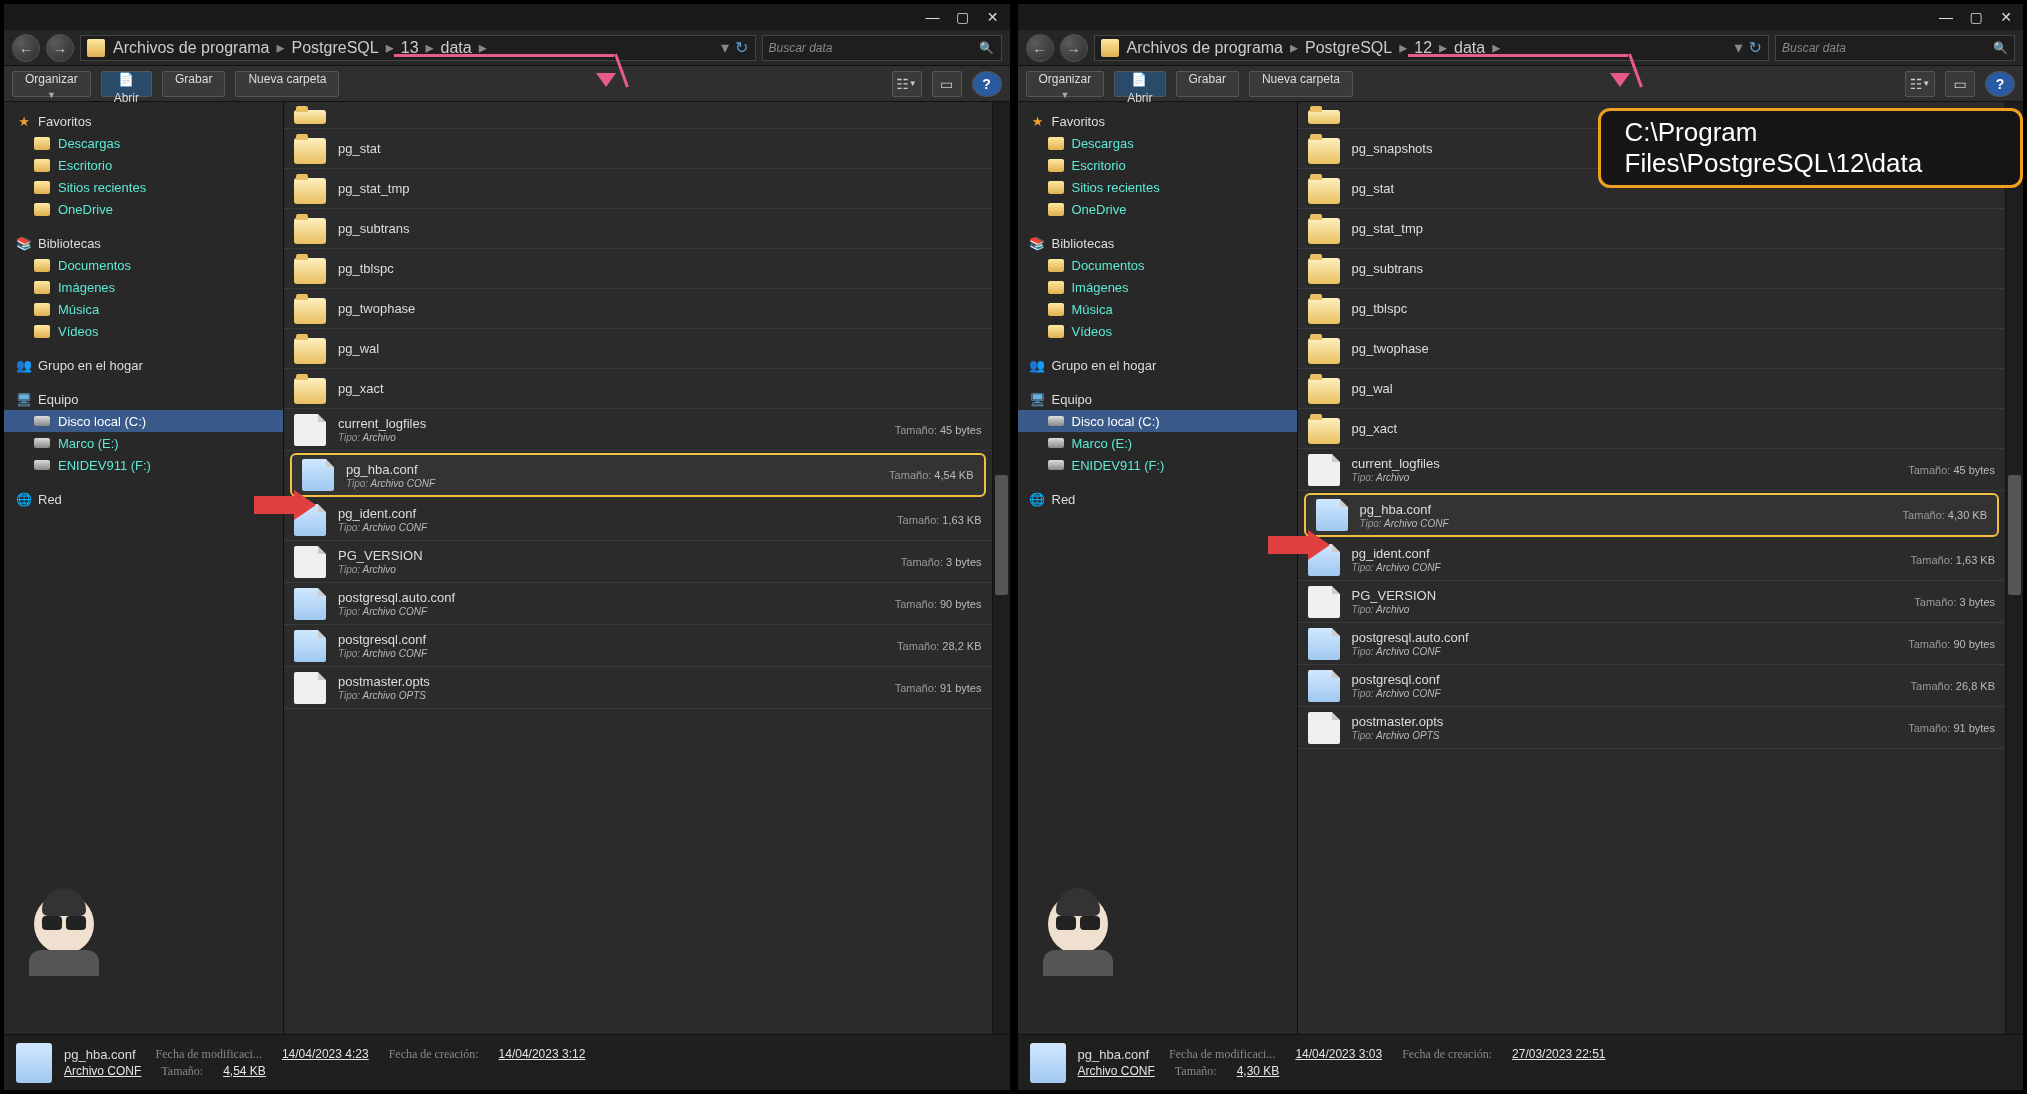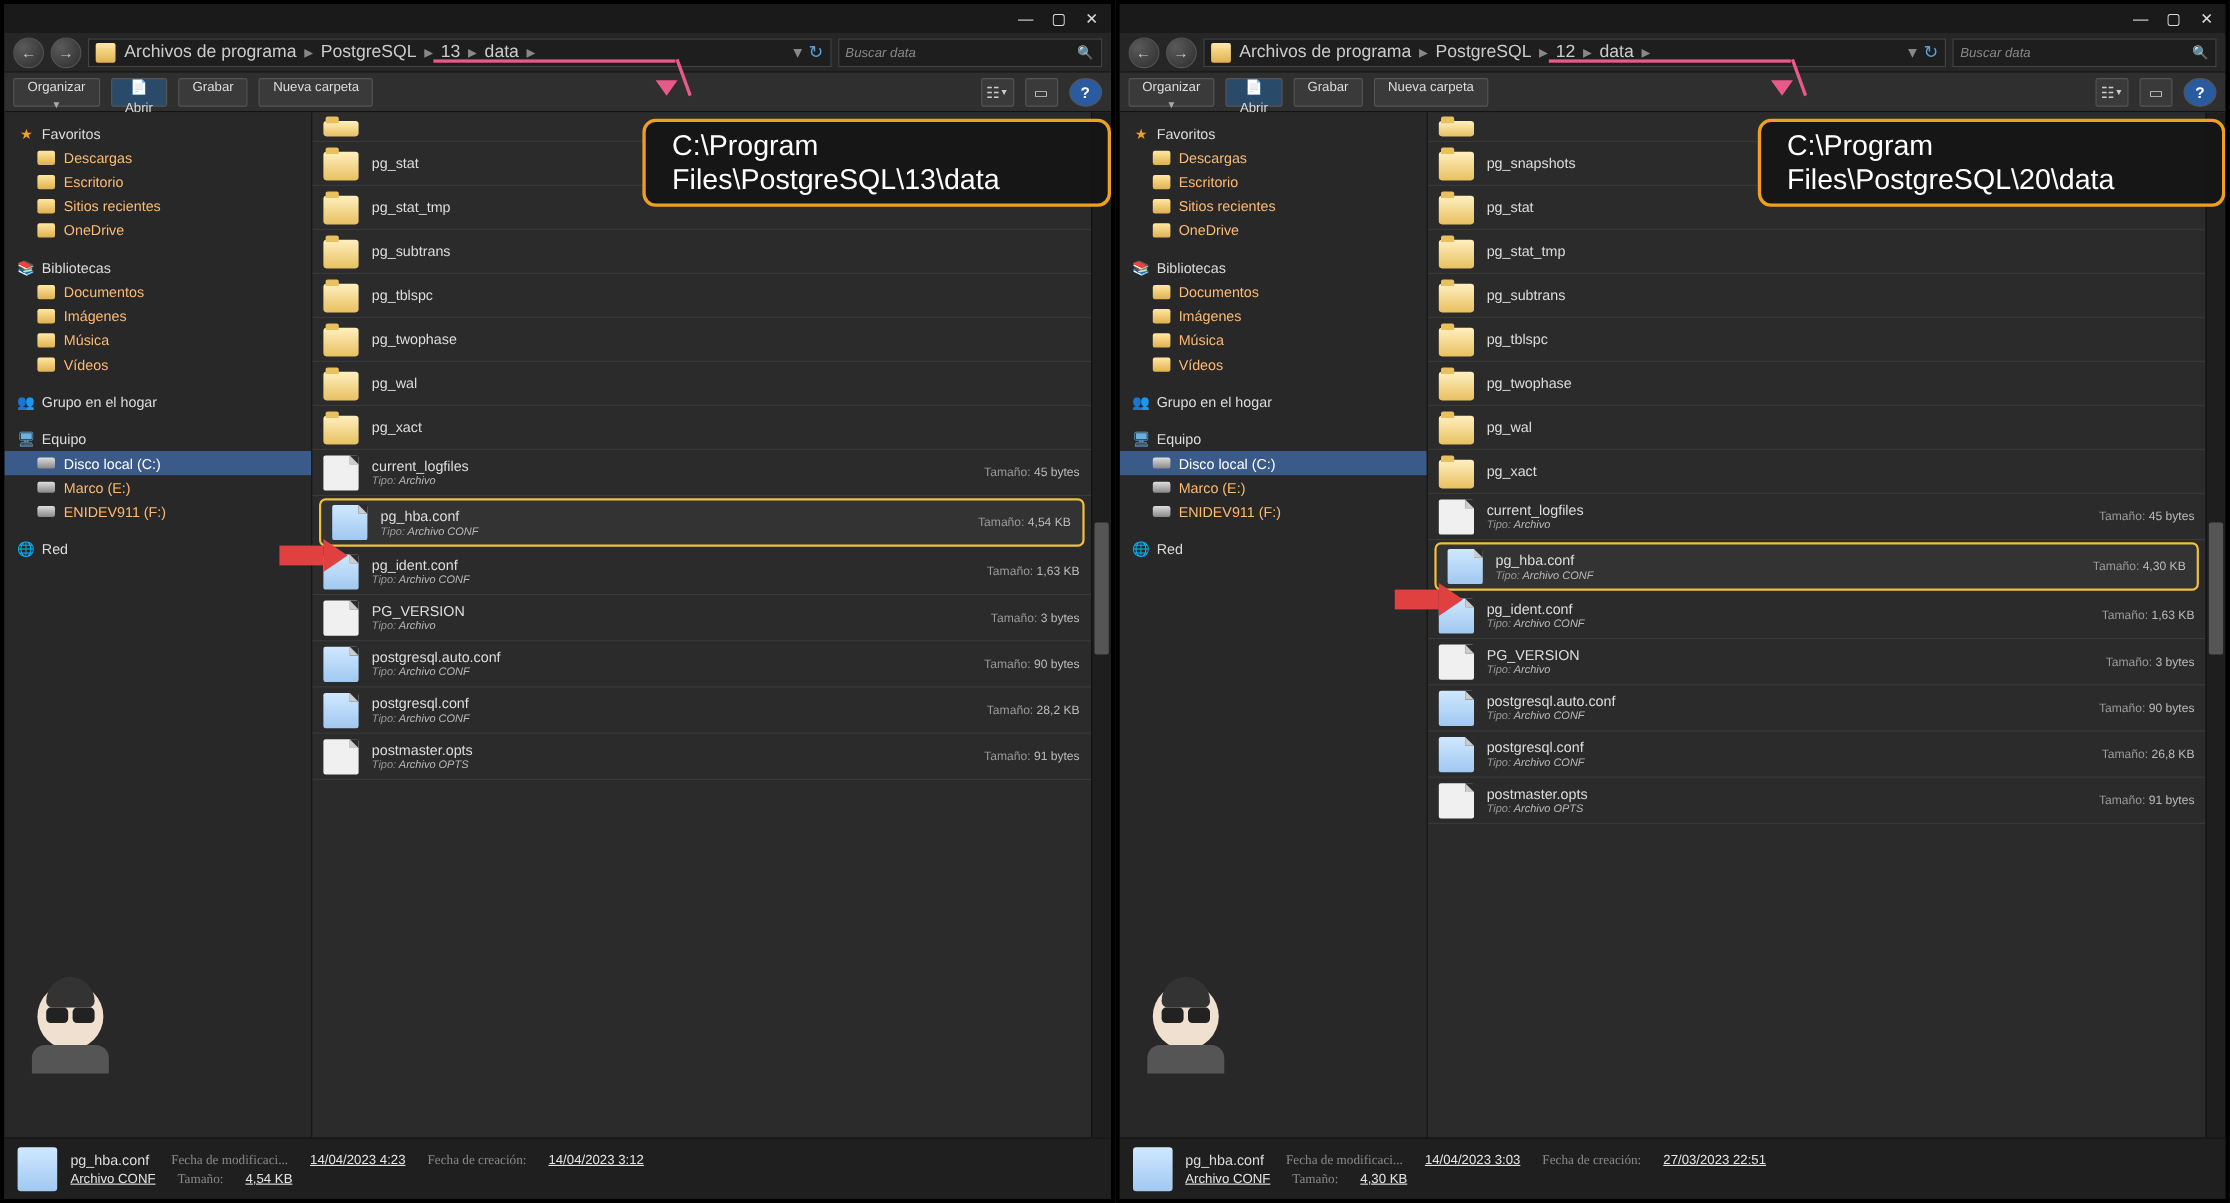--- a/index.html
+++ b/index.html
@@ -20,21 +20,21 @@
 .tbtn { height:26px; padding:0 12px; background:#3a3a3a; border:1px solid #555; color:#ddd; font-size:12px; display:flex; align-items:center; gap:4px; border-radius:2px;flex-direction:column;}
 .tbtn .arr { font-size:9px; color:#aaa;}
 .tbtn.open { background:#2a4a6a; }
 .toolbar .spacer { flex:1; }
 .iconbtn { width:30px; height:26px; background:#3a3a3a; border:1px solid #555; display:flex; align-items:center; justify-content:center; color:#ccc; font-size:14px; border-radius:2px;}
 .iconbtn.help { background:#2a5aa0; border-radius:50%; color:#fff; font-weight:bold;}
 .body { flex:1; display:flex; overflow:hidden; position:relative;}
 .sidebar { width:280px; background:#282828; border-right:1px solid #111; padding:8px 0; overflow:hidden; font-size:13px; color:#ccc;}
 .sidebar .grp { margin-bottom:12px; }
 .sidebar .grphdr { display:flex; align-items:center; gap:6px; padding:3px 12px; color:#ddd; }
-.sidebar .item { display:flex; align-items:center; gap:8px; padding:3px 12px 3px 30px; color:#fdba74;}
+.sidebar .item { display:flex; align-items:center; gap:8px; padding:3px 12px 3px 30px; color:#5eead4;}
 .sidebar .item.sel { background:#3a5a8a; color:#fff;}
 .ico { width:16px; height:16px; display:inline-flex; align-items:center; justify-content:center; font-size:13px;}
 .star { color:#f0a030; }
 .folder { background:linear-gradient(#ffe8a0,#e0b050); border-radius:2px; width:16px; height:13px;}
 .drive { background:linear-gradient(#ddd,#888); border-radius:2px; width:16px; height:10px;}
 .monitor { color:#6ab0e0; }
 .content { flex:1; background:#2b2b2b; overflow:hidden; position:relative;}
 .scroll { position:absolute; inset:0; overflow-y:auto; padding-right:18px;}
 .scrollbar { position:absolute; right:0; top:0; bottom:0; width:18px; background:#1e1e1e; border-left:1px solid #111;}
 .scrollbar .thumb { position:absolute; left:2px; right:2px; top:40%; height:120px; background:#555; border-radius:2px;}
@@ -340,21 +340,20 @@
             <div class="meta">
               <div class="name">postmaster.opts</div>
               <div class="sub">Tipo: <b>Archivo OPTS</b></div>
             </div>
             <div class="size">Tamaño: <b>91 bytes</b></div>
           </div>
         </div>
         <div class="scrollbar">
           <div class="thumb"></div>
         </div>
-        <div class="annot" style="top: 6px; left: 300px;">C:\Program Files\PostgreSQL\13\data</div>
       </div>
       <div class="arrow-red" style="left: 290px; top: 403px;"></div>
       <div class="avatar">
         <div class="head">
           <div class="hair"></div>
           <div class="glasses">
             <div class="lens"></div>
             <div class="lens"></div>
           </div>
         </div>
@@ -647,21 +646,21 @@
             <div class="meta">
               <div class="name">postmaster.opts</div>
               <div class="sub">Tipo: <b>Archivo OPTS</b></div>
             </div>
             <div class="size">Tamaño: <b>91 bytes</b></div>
           </div>
         </div>
         <div class="scrollbar">
           <div class="thumb"></div>
         </div>
-        <div class="annot" style="top: 6px; left: 300px;">C:\Program Files\PostgreSQL\20\data</div>
+        <div class="annot" style="top: 6px; left: 300px;">C:\Program Files\PostgreSQL\12\data</div>
       </div>
       <div class="arrow-red" style="left: 290px; top: 443px;"></div>
       <div class="avatar">
         <div class="head">
           <div class="hair"></div>
           <div class="glasses">
             <div class="lens"></div>
             <div class="lens"></div>
           </div>
         </div>

